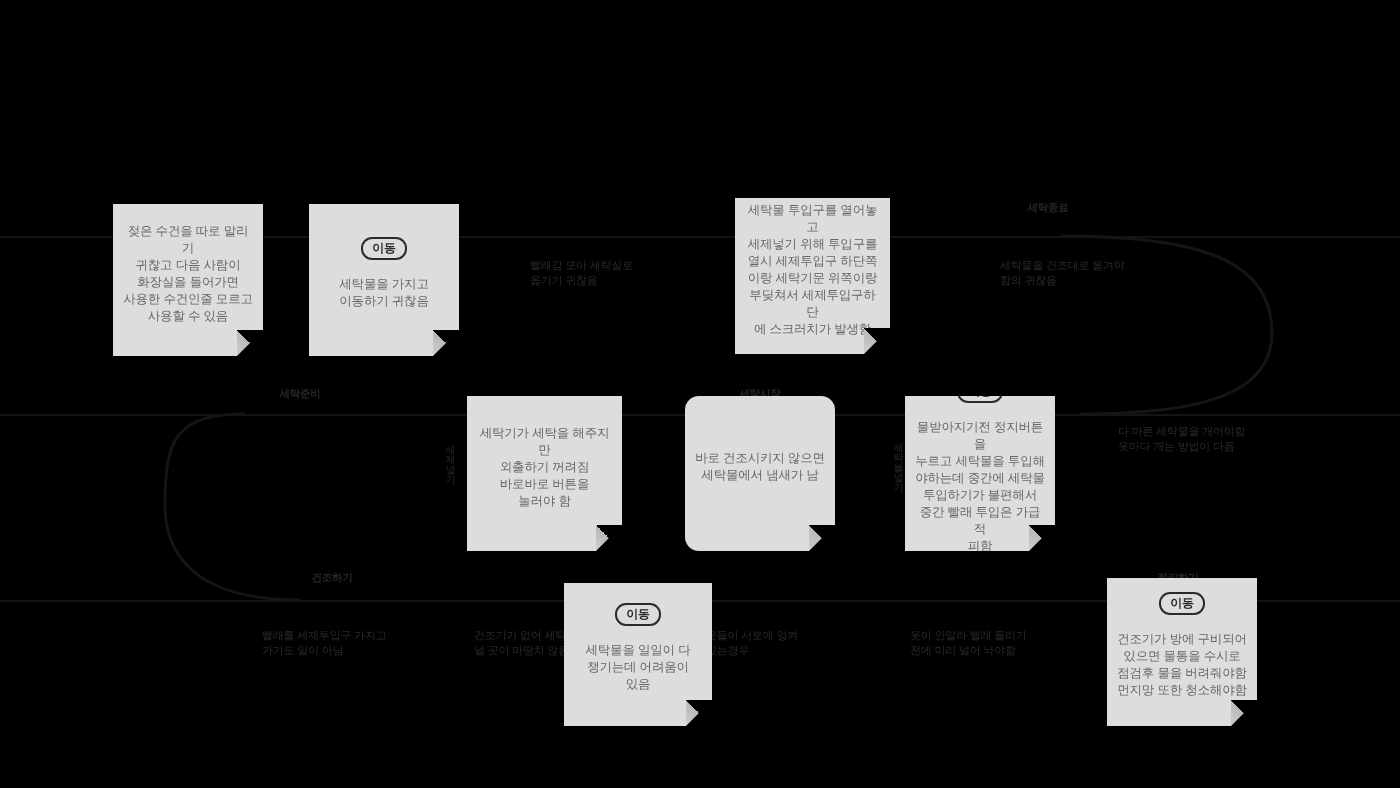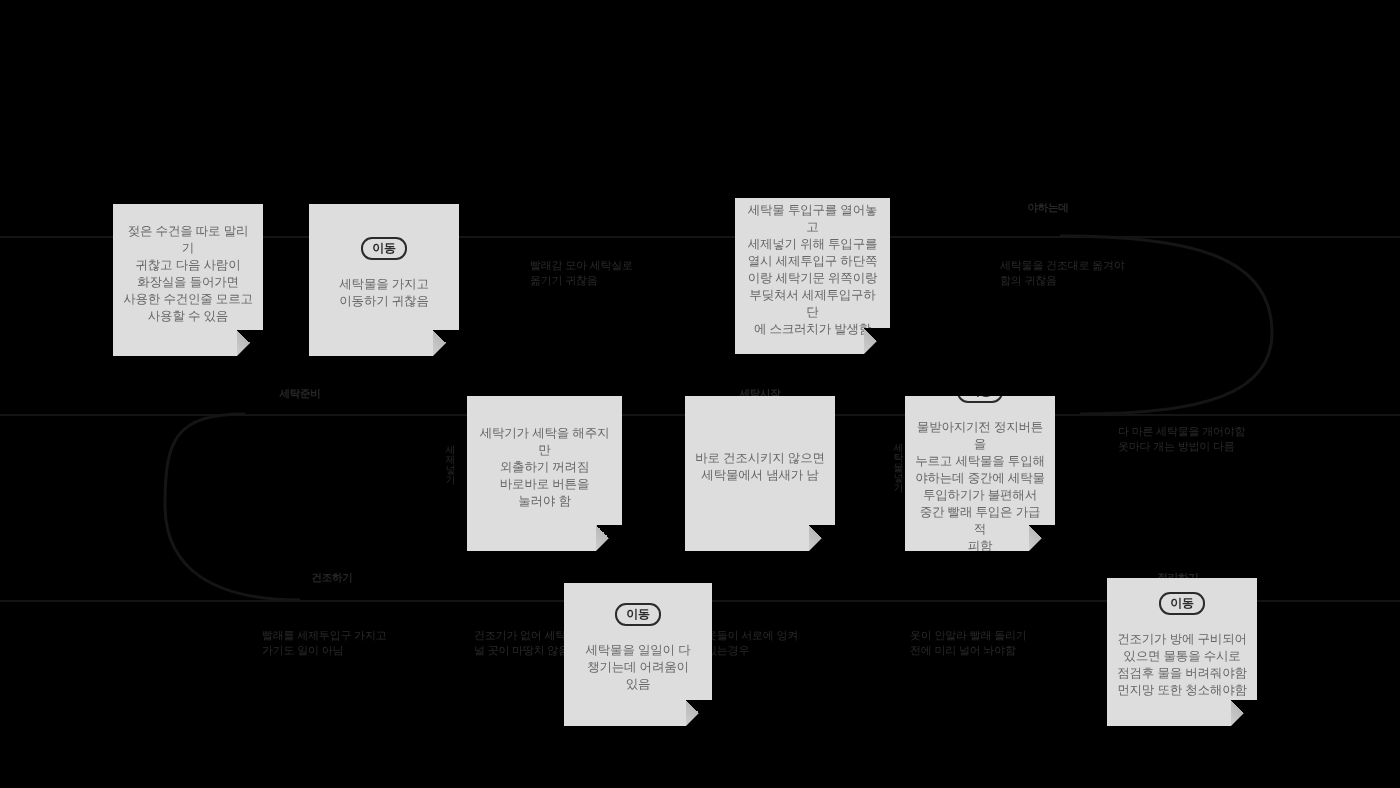--- a/index.html
+++ b/index.html
@@ -117,21 +117,21 @@
   <div class="rail" style="left:0;top:414px;width:1400px;"></div>
   <div class="rail" style="left:0;top:600px;width:1400px;"></div>
 
   <svg class="svg-layer" viewBox="0 0 1400 788">
     <path d="M1060 236 C1200 236 1270 260 1272 330 C1274 395 1200 414 1080 414" fill="none" stroke="#151515" stroke-width="3"></path>
     <path d="M245 414 C175 414 165 440 165 505 C165 570 215 600 300 600" fill="none" stroke="#151515" stroke-width="3"></path>
   </svg>
 
   <div class="faint stage" style="left:270px;top:386px;width:60px;">세탁준비</div>
   <div class="faint stage" style="left:730px;top:386px;width:60px;">세탁시작</div>
-  <div class="faint stage" style="left:1018px;top:200px;width:60px;">야하는데</div>
+  <div class="faint stage" style="left:1018px;top:200px;width:60px;">세탁종료</div>
   <div class="faint stage" style="left:302px;top:570px;width:60px;">건조하기</div>
   <div class="faint stage" style="left:1148px;top:570px;width:60px;">정리하기</div>
 
   <div class="faint left" style="left:530px;top:258px;width:240px;">빨래감 모아 세탁실로
 옮기기 귀찮음</div>
   <div class="faint left" style="left:1000px;top:258px;width:250px;">세탁물을 건조대로 옮겨야
 함의 귀찮음</div>
   <div class="faint left" style="left:1118px;top:424px;width:260px;">다 마른 세탁물을 개어야함
 옷마다 개는 방법이 다름</div>
   <div class="faint left" style="left:262px;top:628px;width:240px;">빨래를 세제투입구 가지고
@@ -174,21 +174,21 @@
 
 
   <div class="note" style="left:467px;top:396px;width:155px;height:155px;">
     <span class="note-text">세탁기가 세탁을 해주지만
 외출하기 꺼려짐
 바로바로 버튼을
 눌러야 함</span>
     <span class="fold"></span>
   </div>
 
-  <div class="note" style="left:685px;top:396px;width:150px;height:155px;">
+  <div class="note" style="left:685px;top:396px;width:150px;height:155px;border-radius:14px;">
     <span class="note-text">바로 건조시키지 않으면
 세탁물에서 냄새가 남</span>
     <span class="fold"></span>
   </div>
 
   <div class="note" style="left:905px;top:396px;width:150px;height:155px;">
     <span class="note-badge">이동</span>
     <span class="note-text">물받아지기전 정지버튼을
 누르고 세탁물을 투입해
 야하는데 중간에 세탁물

